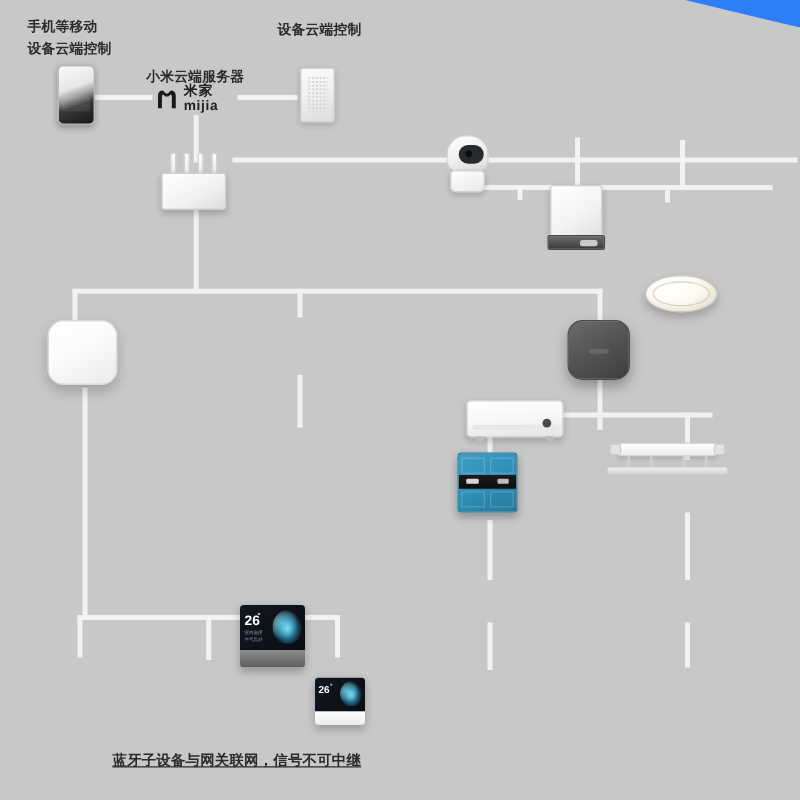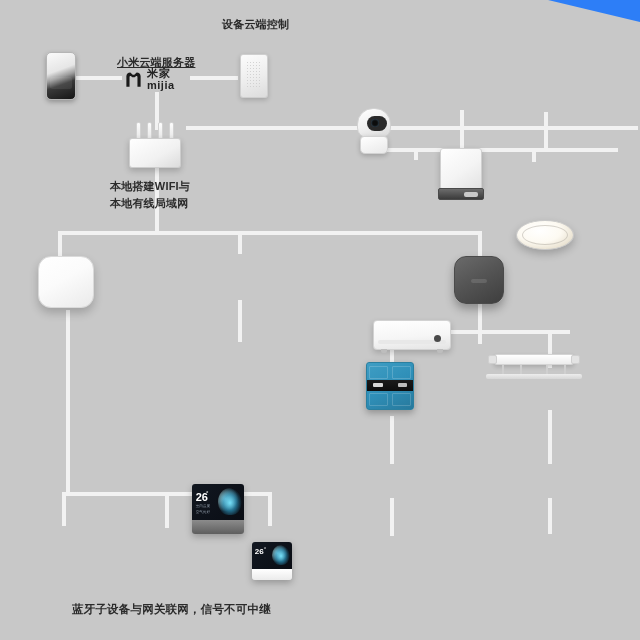--- a/index.html
+++ b/index.html
@@ -355,25 +355,25 @@
 
   <div class="ln v" style="left:478px; top:304px; height:40px;"></div>
   <div class="ln h" style="left:390px; top:330px; width:180px;"></div>
   <div class="ln v" style="left:390px; top:330px; height:32px;"></div>
   <div class="ln v" style="left:548px; top:330px; height:38px;"></div>
   <div class="ln v" style="left:390px; top:416px; height:48px;"></div>
   <div class="ln v" style="left:548px; top:410px; height:54px;"></div>
   <div class="ln v" style="left:390px; top:498px; height:38px;"></div>
   <div class="ln v" style="left:548px; top:498px; height:36px;"></div>
 
+  <div class="cap" style="left:22px; top:14px;">手机等移动
+设备云端控制</div>
   <div class="cap" style="left:222px; top:16px;">设备云端控制</div>
-  <div class="cap" style="left:117px; top:54px;text-decoration:underline;">小米云端服务器</div>
-  <div class="cap" style="left:110px; top:178px;">本地搭建WIFI与
-本地有线局域网</div>
-  <div class="cap bottomlbl" style="left:72px; top:601px;">蓝牙子设备与网关联网，信号不可中继</div>
+  <div class="cap" style="left:117px; top:54px;">小米云端服务器</div>
+  <div class="cap bottomlbl" style="left:90px; top:601px;text-decoration:underline;">蓝牙子设备与网关联网，信号不可中继</div>
 
   <div class="dev" style="left:46px; top:52px;">
     <div class="phone"></div>
   </div>
 
   <div class="mijia-wrap" style="left:124px; top:68px;justify-content:flex-end;">
     <div class="mijia-mark">
       <svg viewBox="0 0 24 24" width="19" height="19" aria-hidden="true">
         <path d="M3 21 V8 C3 5 5 3 8 3 L11 6 H13 L16 3 C19 3 21 5 21 8 V21 H17 V9 C17 7.5 16 7 15 7.8 L13.5 9 H10.5 L9 7.8 C8 7 7 7.5 7 9 V21 Z" fill="#1a1a1a"></path>
       </svg>

